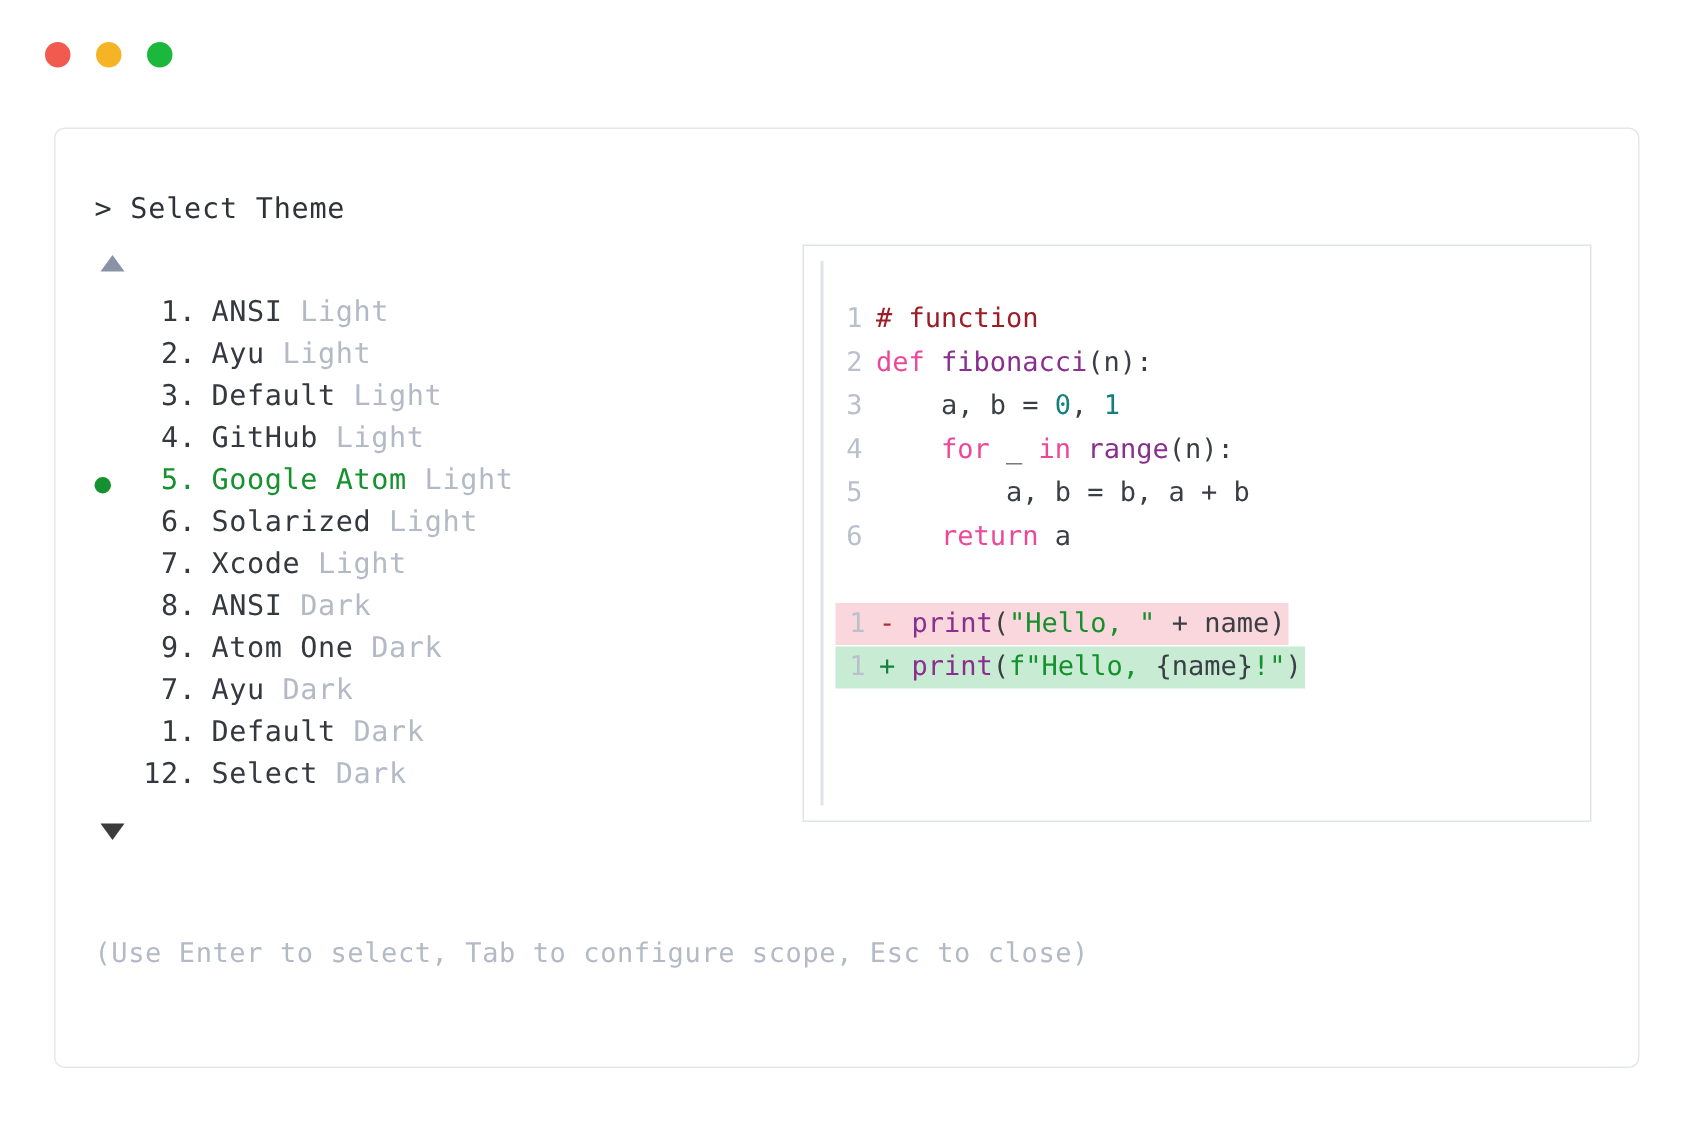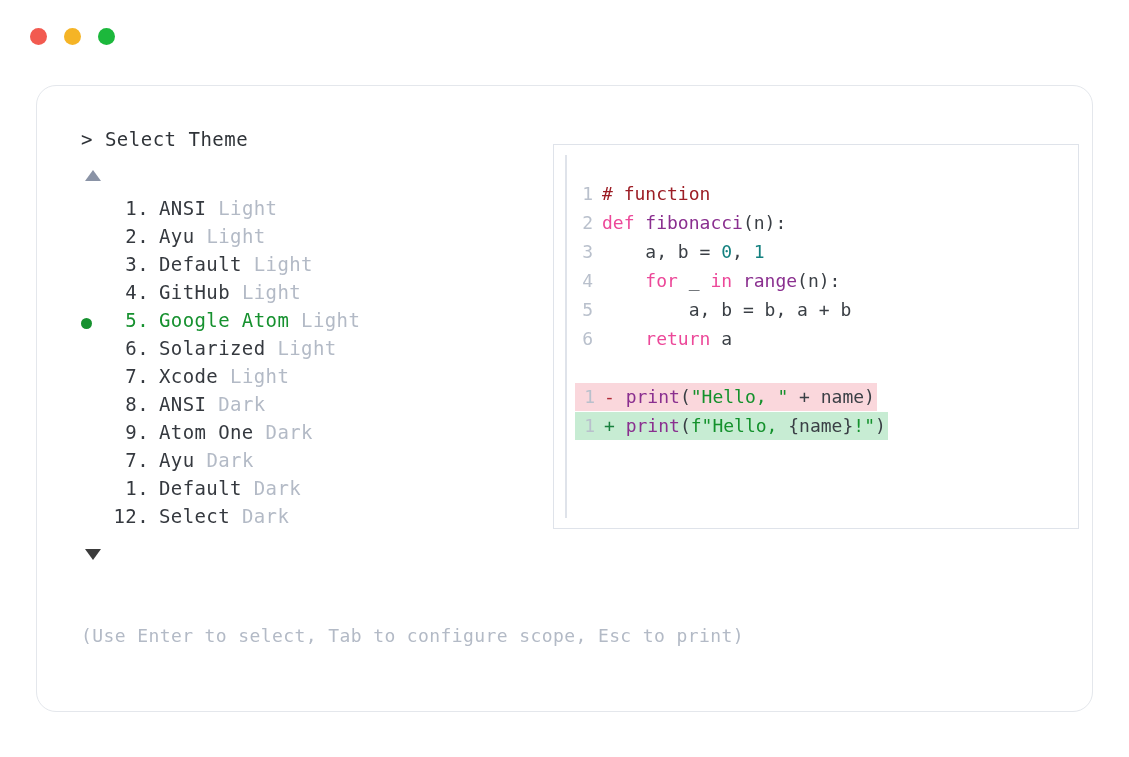--- a/index.html
+++ b/index.html
@@ -35,22 +35,21 @@
   
   .card {
     position: absolute;
     left: 36px;
     top: 85px;
     width: 1057px;
     height: 627px;
     box-sizing: border-box;
     background: #ffffff;
     border: 1px solid #e4e7ec;
-    border-radius: 20px;
-    padding-left: 18px;
+    border-radius: 7px;
   }
 
   .card-inner {
     position: relative;
     width: 100%;
     height: 100%;
   }
 
   
   .left-col {
@@ -141,21 +140,21 @@
     top: 44px;
     width: 532px;
   }
   .preview-label {
     font-size: 19px;
     color: #2f3338;
     letter-spacing: 0.5px;
     line-height: 1;
   }
   .code-box {
-    margin-top: 14px;
+    margin-top: 33px;
     box-sizing: border-box;
     width: 526px;
     height: 385px;
     border: 1px solid #dfe3ea;
     background: #ffffff;
     position: relative;
     padding: 34px 0 0 0;
   }
   .gutter-rule {
     position: absolute;
@@ -246,16 +245,16 @@
 
     <div class="right-col">
 
       <div class="code-box">
         <div class="gutter-rule"></div>
         <div class="code-lines"><span class="cl"><span class="ln">1</span><span class="tok-comment"># function</span></span><span class="cl"><span class="ln">2</span><span class="tok-kw">def </span><span class="tok-fn">fibonacci</span><span class="tok-punc">(n):</span></span><span class="cl"><span class="ln">3</span><span class="tok-plain">    a, b = </span><span class="tok-num">0</span><span class="tok-plain">, </span><span class="tok-num">1</span></span><span class="cl"><span class="ln">4</span><span class="tok-plain">    </span><span class="tok-kw">for</span><span class="tok-plain"> _ </span><span class="tok-kw">in</span><span class="tok-plain"> </span><span class="tok-fn">range</span><span class="tok-punc">(n):</span></span><span class="cl"><span class="ln">5</span><span class="tok-plain">        a, b = b, a + b</span></span><span class="cl"><span class="ln">6</span><span class="tok-plain">    </span><span class="tok-kw">return</span><span class="tok-plain"> a</span></span></div>
         <div class="code-lines diff-block"><span class="cl diff-del"><span class="hl-box"><span class="ln">1</span><span class="sign-del">- </span><span class="tok-fn">print</span><span class="tok-punc">(</span><span class="tok-str">"Hello, "</span><span class="tok-plain"> + name)</span></span></span><span class="cl diff-add"><span class="hl-box"><span class="ln">1</span><span class="sign-add">+ </span><span class="tok-fn">print</span><span class="tok-punc">(</span><span class="tok-str">f"Hello, </span><span class="tok-plain">{name}</span><span class="tok-str">!"</span><span class="tok-punc">)</span></span></span></div>
       </div>
     </div>
 
-    <div class="hint">(Use Enter to select, Tab to configure scope, Esc to print)</div>
+    <div class="hint">(Use Enter to select, Tab to configure scope, Esc to close)</div>
 
   </div>
 </div>
 
 </body></html>

